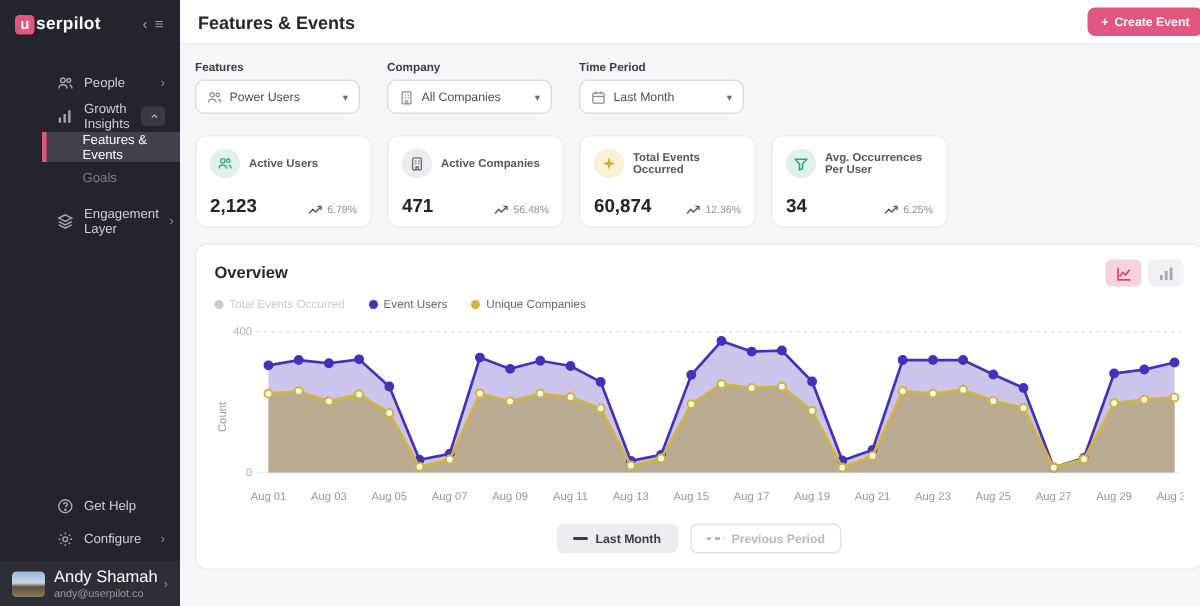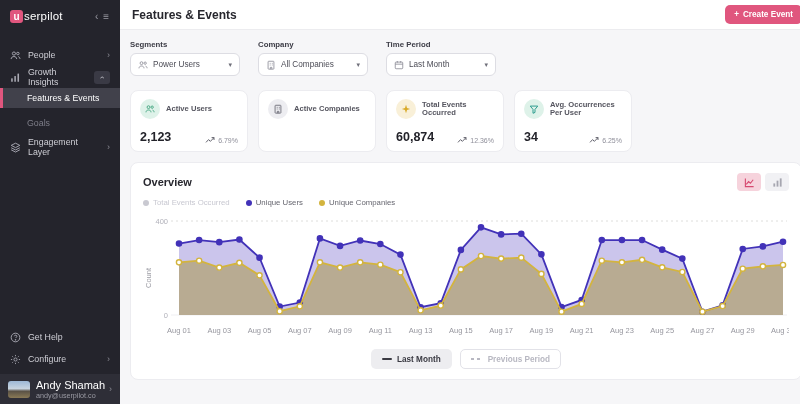--- a/index.html
+++ b/index.html
@@ -5,32 +5,32 @@
   * { margin:0; padding:0; box-sizing:border-box; }
   html,body { width:800px; height:404px; overflow:hidden; }
   body { font-family:"Liberation Sans", sans-serif; background:#f6f6f8; color:#2b2b33; }
   .app { display:flex; width:800px; height:404px; }
 
   
   .sidebar { width:120px; background:#24242c; display:flex; flex-direction:column; flex-shrink:0; }
   .logo-row { height:32px; display:flex; align-items:center; justify-content:space-between; padding:0 10px; }
   .logo { display:flex; align-items:center; gap:1px; }
   .logo-mark { width:13px; height:13px; background:#e0567e; color:#fff; border-radius:3px; font-size:10px; font-weight:bold; display:flex; align-items:center; justify-content:center; }
-  .logo-text { color:#fff; font-weight:normal; font-size:11.5px; letter-spacing:.2px; }
+  .logo-text { color:#fff; font-weight:bold; font-size:11.5px; letter-spacing:.2px; }
   .collapse { color:#9a9aa4; font-size:10px; cursor:pointer; letter-spacing:1px; }
-  .nav { margin-top:12px; }
+  .nav { margin-top:12px;margin-left:28px; }
   .nav-item { height:22px; display:flex; align-items:center; gap:7px; padding:0 10px; color:#cfcfd6; font-size:8.8px; cursor:pointer; }
   .nav-item .grow { flex:1; }
   .nav-item .chev { color:#8a8a94; font-size:9px; }
   .nav-icon { width:11px; height:11px; color:#a8a8b2; flex-shrink:0; }
   .nav-icon svg { width:11px; height:11px; display:block; }
   .chev-btn { width:16px; height:13px; background:#3a3a45; border-radius:3px; display:flex; align-items:center; justify-content:center; }
   .chev-up { display:inline-block; transform:rotate(-90deg); color:#c5c5cd; font-size:9px; line-height:1; }
   .sub-active { height:20px; display:flex; align-items:center; background:#41414b; border-left:3px solid #e0567e; padding-left:24px; color:#fff; font-size:8.8px; cursor:pointer; }
-  .sub-item { height:20px; display:flex; align-items:flex-end; padding-left:27px; color:#7e7e89; font-size:8.8px; cursor:pointer; }
+  .sub-item { height:20px; display:flex; align-items:center; padding-left:27px; color:#7e7e89; font-size:8.8px; cursor:pointer; }
   .spacer { flex:1; }
   .user-row { height:30px; background:#2e2e37; display:flex; align-items:center; gap:6px; padding:0 8px; cursor:pointer; }
   .avatar { width:22px; height:17px; border-radius:3px; background:linear-gradient(180deg,#9db8d6 0%,#c8d4e0 45%,#5a5246 60%,#8a7a56 100%); flex-shrink:0; }
   .user-meta { flex:1; min-width:0; }
   .user-name { color:#fff; font-size:11px; font-weight:normal; white-space:nowrap; }
   .user-email { color:#9a9aa3; font-size:7.2px; white-space:nowrap; }
 
   
   .main { flex:1; display:flex; flex-direction:column; position:relative; }
   .topbar { height:30px; background:#fff; border-bottom:1px solid #ececef; display:flex; align-items:center; justify-content:space-between; padding:0 12px; }
@@ -175,21 +175,21 @@
       <button class="create-btn">
         <span>+</span>
         <span>Create Event</span>
       </button>
     </div>
 
     <div class="content">
 
       <div class="filters">
         <div class="filter">
-          <label>Segments</label>
+          <label>Features</label>
           <div class="select">
             <span class="f-icon">
               <svg viewBox="0 0 12 12" fill="none" stroke="currentColor" stroke-width="1">
                   <circle cx="4.2" cy="3.8" r="1.7"></circle>
                   <path d="M1.2 10c0-1.8 1.3-2.8 3-2.8s3 1 3 2.8"></path>
                   <circle cx="8.6" cy="3.8" r="1.4"></circle>
                   <path d="M9 7.3c1.2.3 1.9 1.2 1.9 2.6"></path>
                 </svg>
             </span>
             <span class="val">Power Users</span>
@@ -251,20 +251,30 @@
         <div class="card">
           <div class="card-top">
             <span class="stat-icon" style="background: rgb(237, 237, 241); color: rgb(111, 111, 122);">
               <svg viewBox="0 0 12 12" fill="none" stroke="currentColor" stroke-width="1.1">
                   <rect x="2.5" y="1.5" width="7" height="9.5" rx=".8"></rect>
                   <path d="M4.5 4h1M7 4h1M4.5 6h1M7 6h1M5.2 11V8.8h1.8V11"></path>
                 </svg>
             </span>
             <span class="card-label">Active Companies</span>
           </div>
+          <div class="card-bottom">
+            <span class="card-value">471</span>
+            <span class="card-trend">
+              <svg viewBox="0 0 12 10" fill="none" stroke="currentColor" stroke-width="1.2">
+                  <path d="M1 8l3.2-3.5 2.3 2.2L11 2"></path>
+                  <path d="M8 2h3v3"></path>
+                </svg>
+              <span>56.48%</span>
+            </span>
+          </div>
         </div>
         <div class="card">
           <div class="card-top">
             <span class="stat-icon" style="background: rgb(249, 240, 216); color: rgb(217, 169, 39);">
               <svg viewBox="0 0 12 12" fill="currentColor">
                   <path d="M6 1l1.2 3.8L11 6 7.2 7.2 6 11 4.8 7.2 1 6l3.8-1.2z"></path>
                 </svg>
             </span>
             <span class="card-label">Total Events Occurred</span>
           </div>
@@ -320,21 +330,21 @@
             </span>
           </div>
         </div>
         <div class="legend">
           <span class="legend-item disabled">
             <span class="legend-dot" style="background: rgb(201, 201, 209);"></span>
             <span>Total Events Occurred</span>
           </span>
           <span class="legend-item">
             <span class="legend-dot" style="background: rgb(66, 50, 184);"></span>
-            <span>Unique Users</span>
+            <span>Event Users</span>
           </span>
           <span class="legend-item">
             <span class="legend-dot" style="background: rgb(211, 180, 62);"></span>
             <span>Unique Companies</span>
           </span>
         </div>
         <div class="chart-row">
           <div class="ylabel">Count</div>
           <svg id="chart-svg" class="chart-svg" viewBox="0 0 636 132" preserveAspectRatio="none">
               <line x1="18" x2="634" y1="10" y2="10" stroke="#dededc" stroke-dasharray="2 3"></line>

